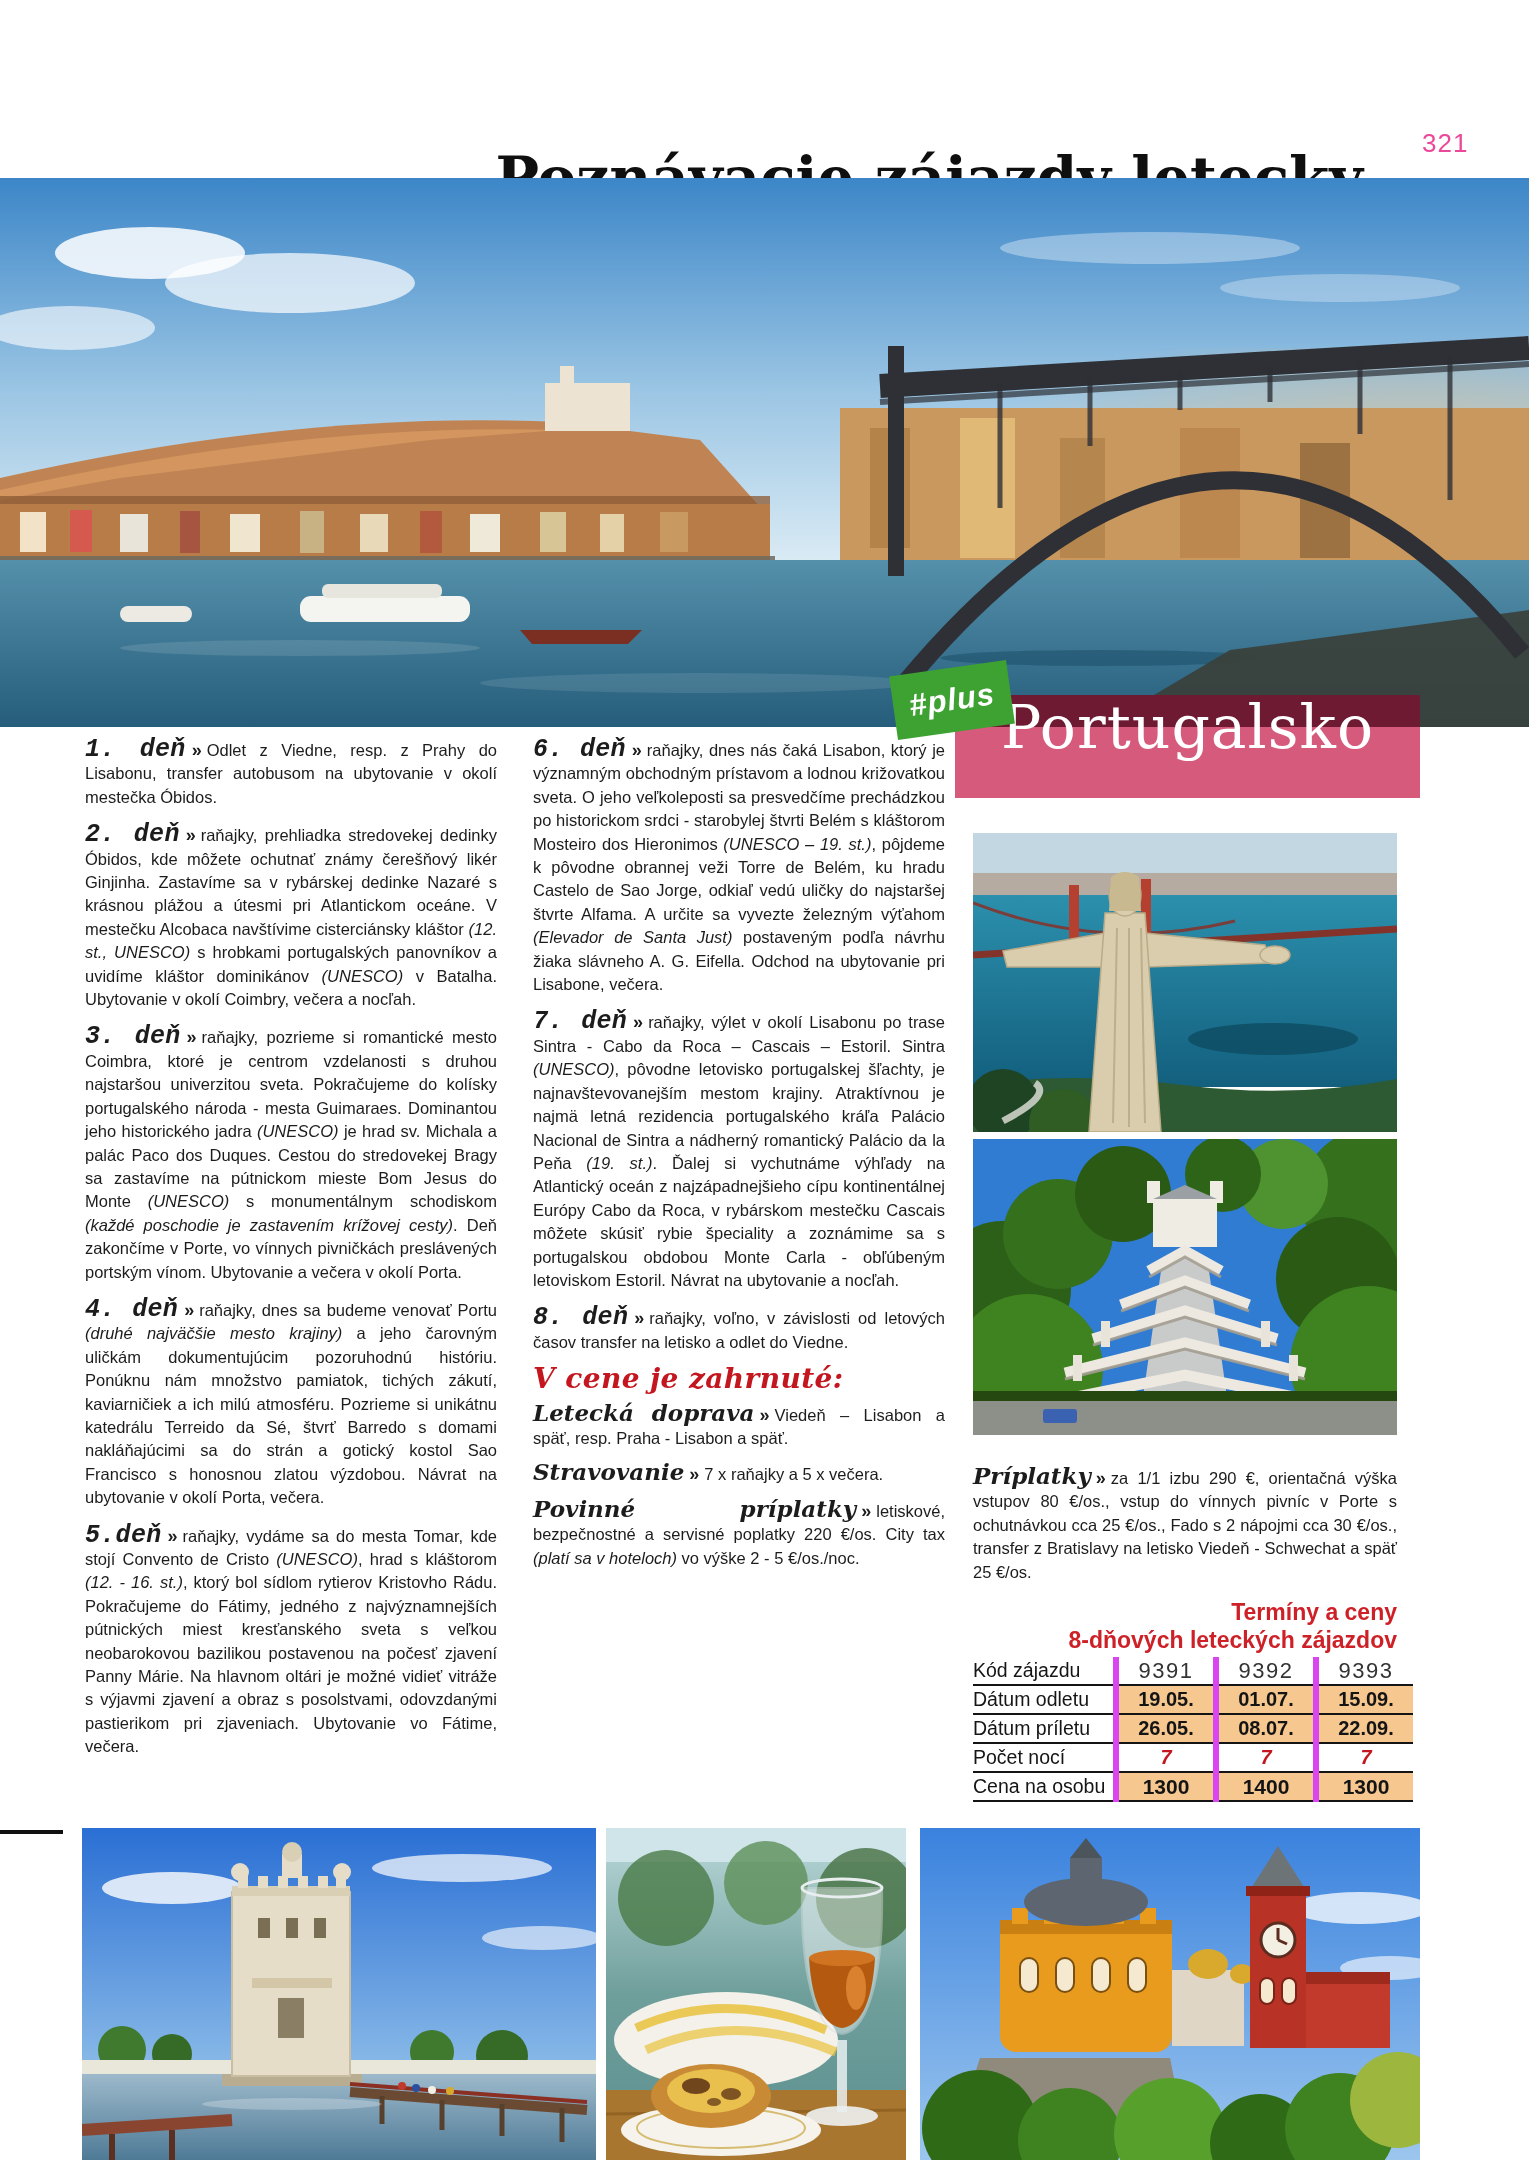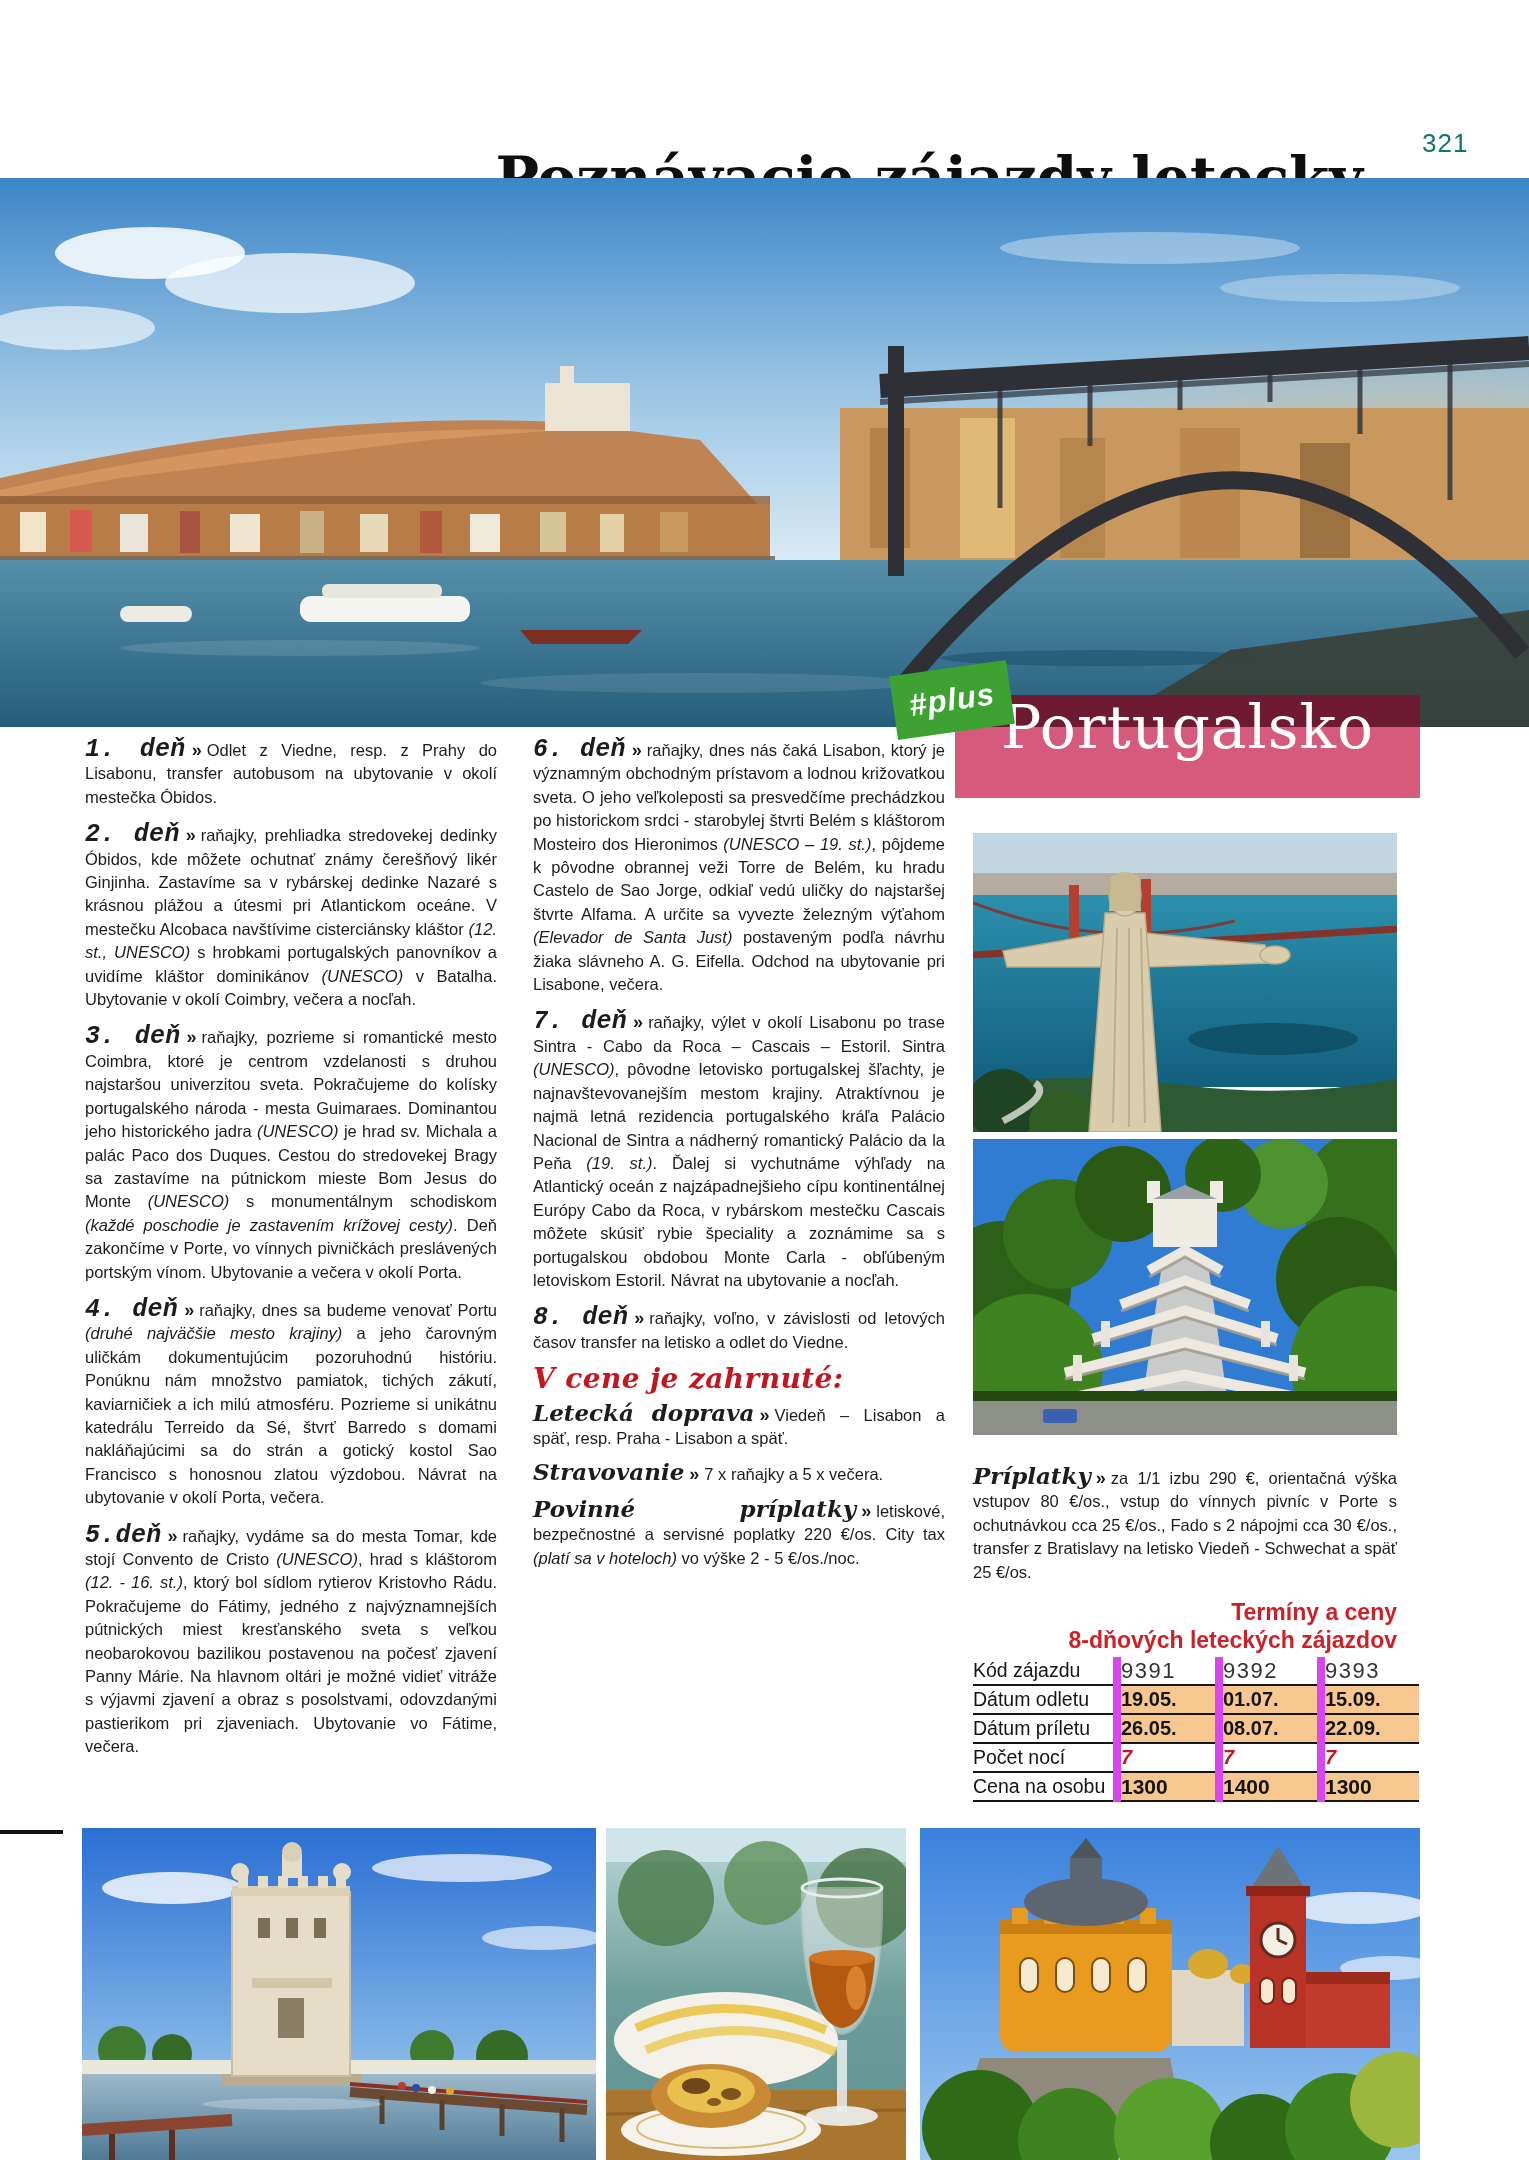--- a/index.html
+++ b/index.html
@@ -6,21 +6,21 @@
     --accent_red:#c4161f; --table_orange:#f6c890; --badge_green:#3ea233;
     --banner_pink:#d65a7b; --banner_dark:#6f1a33; --text_black:#1c1c1c;
   }
   html,body{margin:0;padding:0;background:#ffffff;}
   .page{position:relative;width:1529px;height:2160px;background:#fff;overflow:hidden;
         font-family:"Liberation Sans",sans-serif;color:var(--text_black);}
 
   
   .title{position:absolute;top:108px;right:166px;font-family:"DejaVu Serif",serif;
          font-size:58px;line-height:1.1;color:#0f0f0f;white-space:nowrap;}
-  .pagenum{position:absolute;top:128px;left:1422px;font-size:26px;letter-spacing:1px;color:#0f766e;}
+  .pagenum{position:absolute;top:128px;left:1422px;font-size:26px;letter-spacing:1px;color:#ec4899;}
 
   
   .photo{position:absolute;overflow:hidden;}
   .photo svg{display:block;width:100%;height:100%;}
   .hero{left:0;top:178px;width:1529px;height:549px;}
   .cristo{left:973px;top:833px;width:424px;height:299px;}
   .bomjesus{left:973px;top:1139px;width:424px;height:296px;}
   .bp1{left:82px;top:1828px;width:514px;height:332px;}
   .bp2{left:606px;top:1828px;width:300px;height:332px;}
   .bp3{left:920px;top:1828px;width:500px;height:332px;}
@@ -52,21 +52,21 @@
 
   
   .surcharge{position:absolute;left:973px;top:1464px;width:424px;text-align:justify;
              font-size:16.5px;line-height:23.4px;margin:0;}
   .tabletitle{position:absolute;left:973px;top:1598px;width:424px;text-align:right;
               color:#ce2127;font-weight:bold;font-size:23px;line-height:28px;}
   table.price{position:absolute;left:973px;top:1657px;width:424px;border-collapse:collapse;
               table-layout:fixed;}
   table.price td{height:27px;vertical-align:middle;border-bottom:2.5px solid #141414;padding:0;}
   td.lab{width:140px;text-align:left;font-size:19.5px;color:#151515;}
-  td.v{width:94px;text-align:left;border-left:8px solid #d946ef;}
+  td.v{width:94px;text-align:center;border-left:6px solid #d946ef;}
   tr.r-code td{border-top:none;}
   tr.r-code td.v{font-size:22px;letter-spacing:1.5px;color:#333;}
   tr.r-dep td.v,tr.r-arr td.v{background:var(--table_orange);font-weight:bold;font-size:20px;color:#141414;}
   tr.r-nights td.v{font-weight:bold;font-style:italic;font-size:20px;color:var(--accent_red);}
   tr.r-price td.v{background:var(--table_orange);font-weight:bold;font-size:21px;color:#141414;}
 
   .leftrule{position:absolute;left:0;top:1830px;width:63px;height:4px;background:#101010;}
 </style>
 </head>
 <body>

